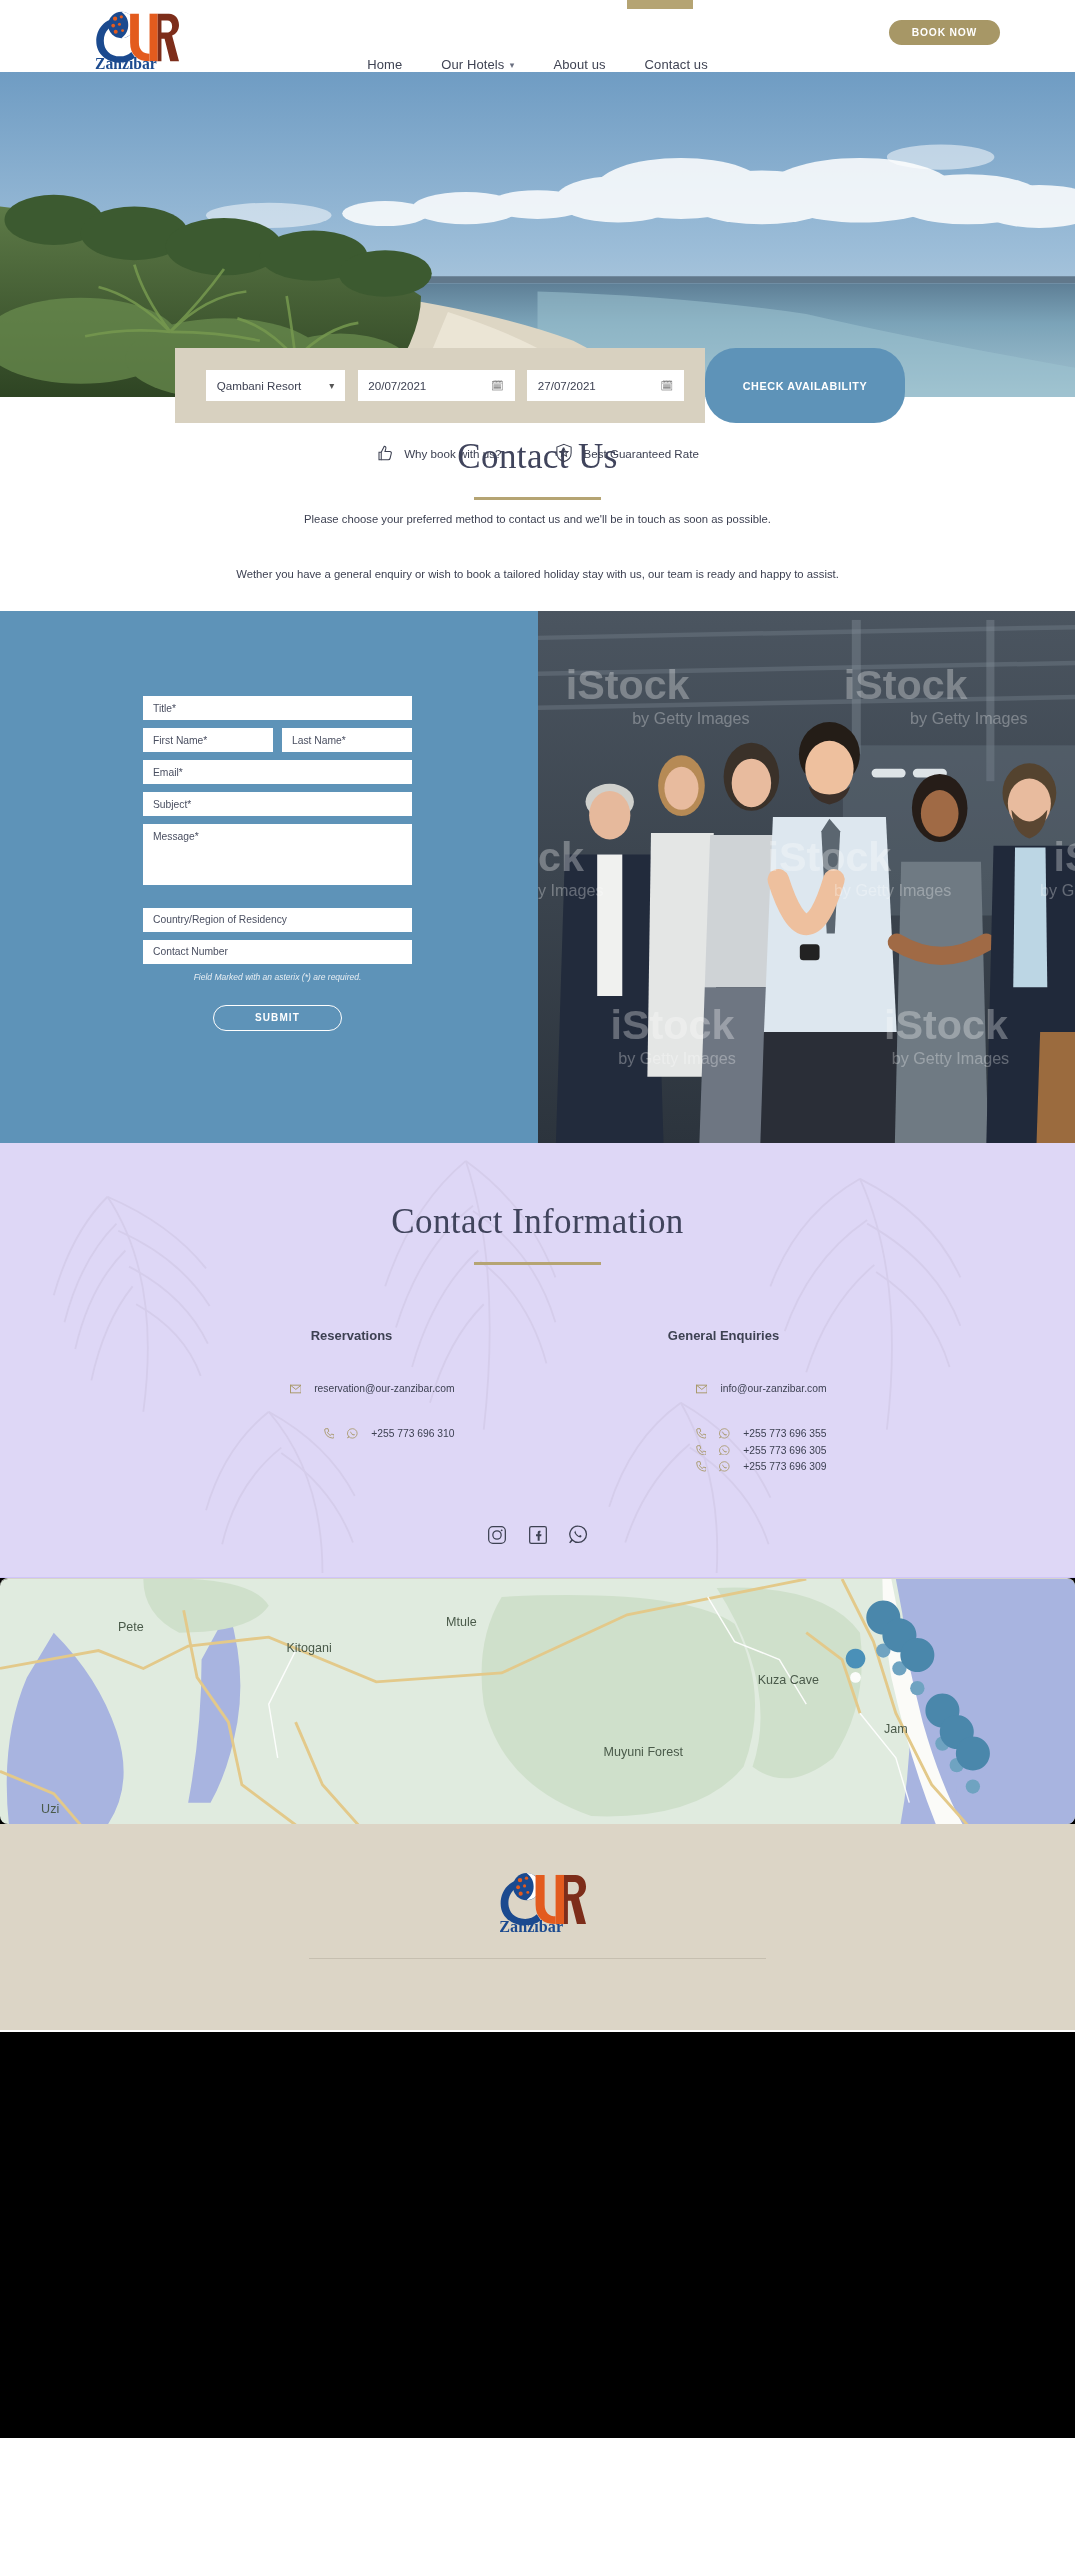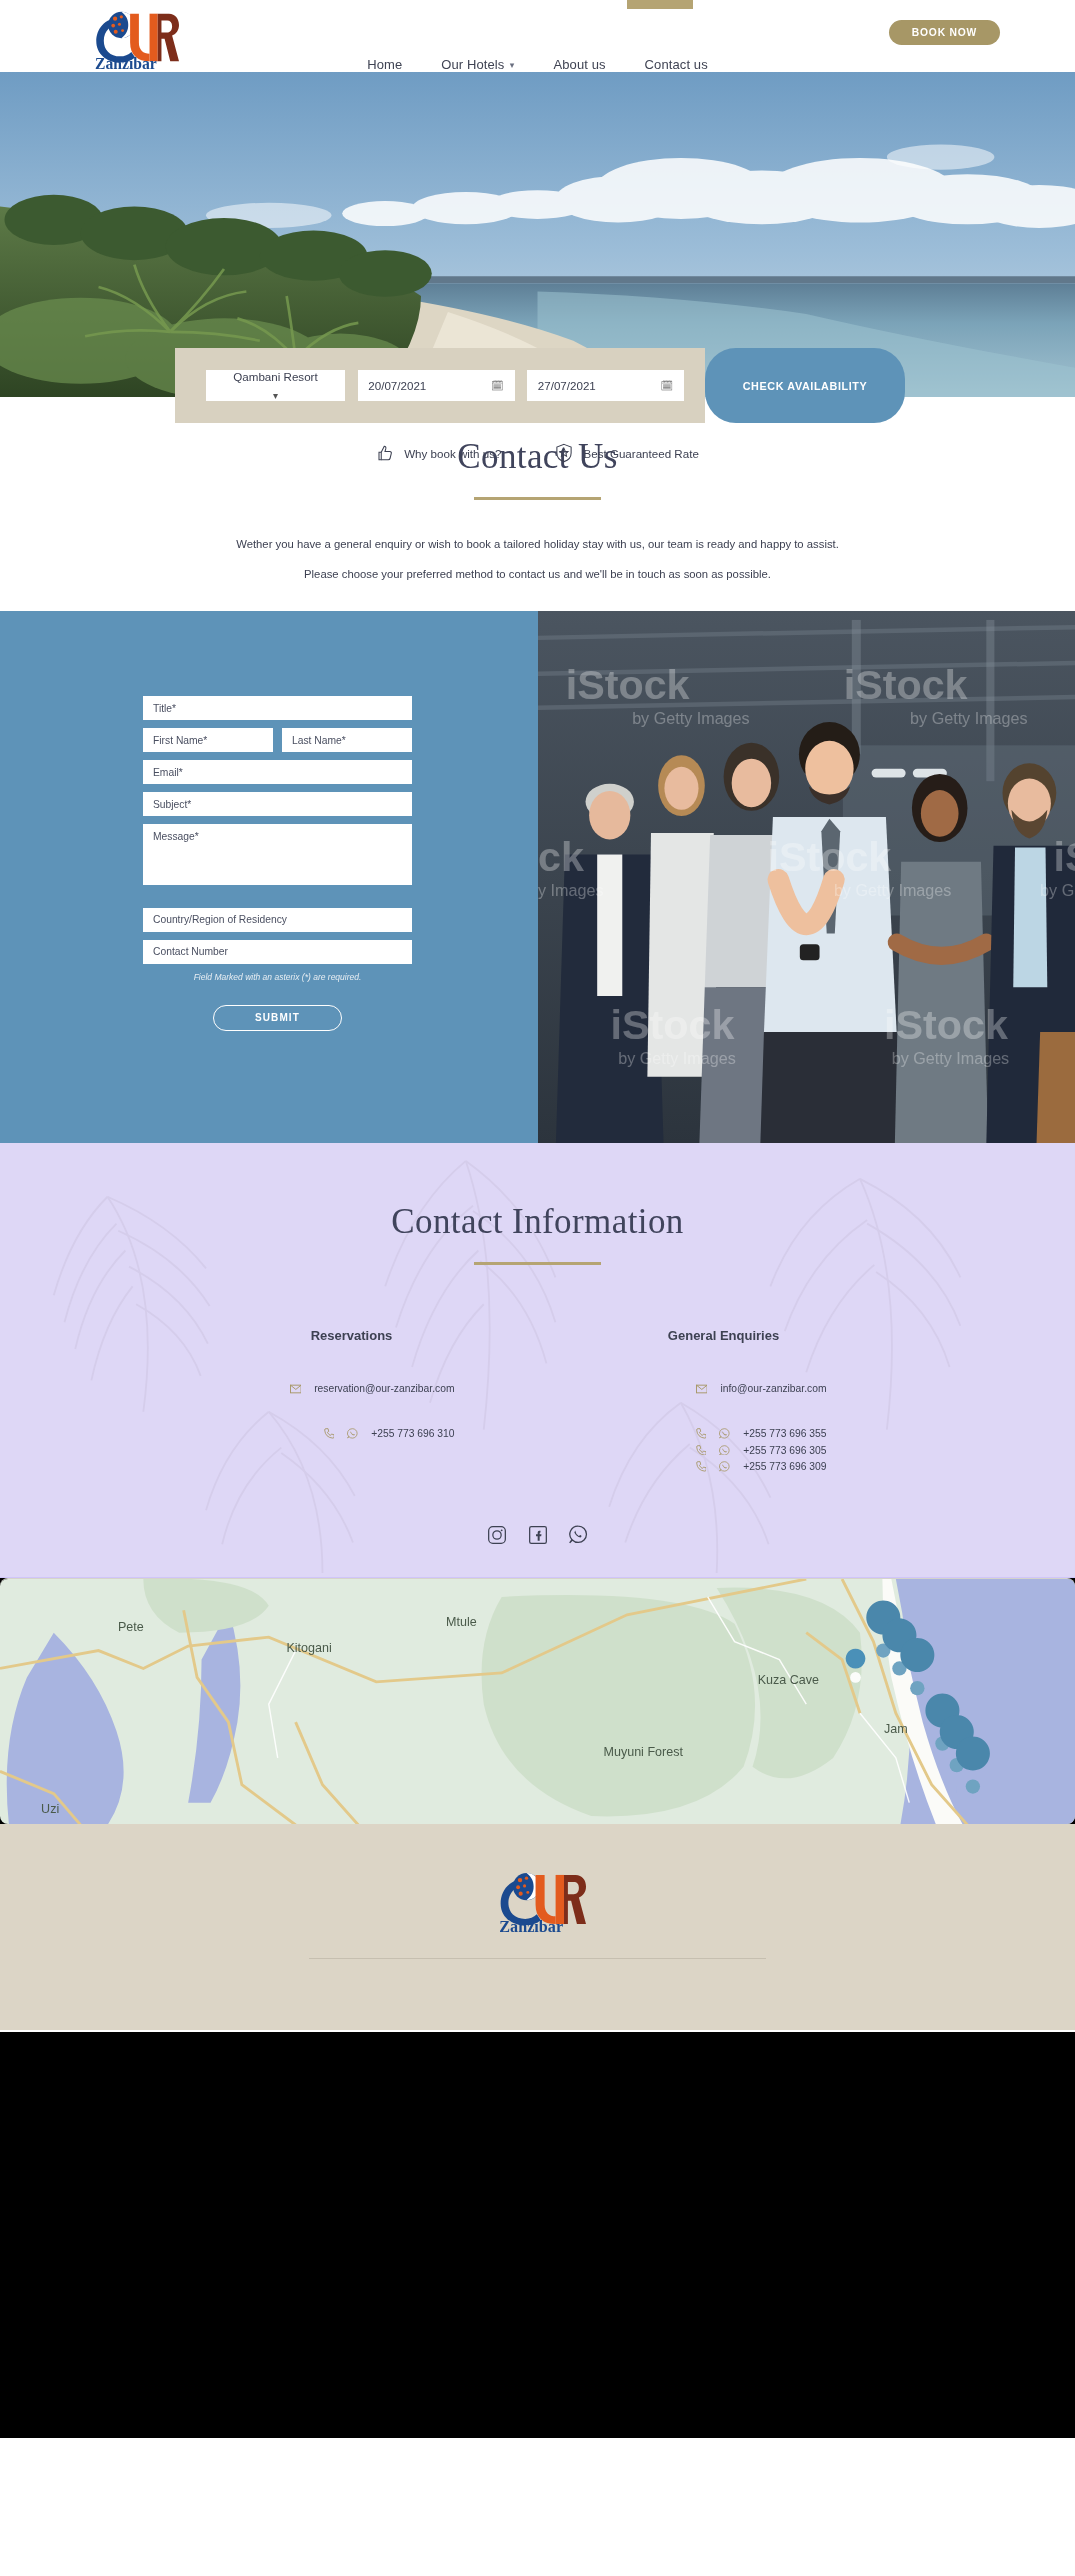--- a/index.html
+++ b/index.html
@@ -28,21 +28,21 @@
 
   
   .hero{position:relative;height:325px;width:1075px;overflow:hidden;}
   .hero-photo{position:absolute;inset:0;}
 
   
   .bookbar{position:absolute;left:175px;top:348px;width:730px;height:75px;display:flex;z-index:15;}
   .bookbar-left{flex:1;background:#d8d1c0;display:flex;align-items:center;padding-left:31px;gap:12.5px;}
   .bb-field{height:30.5px;background:#fff;display:flex;align-items:center;
             padding:0 10.8px;font-size:11.6px;color:#3d4152;position:relative;cursor:pointer;}
-  .bb-select{width:139px;justify-content:space-between;flex-direction:column;}
+  .bb-select{width:139px;justify-content:space-between;}
   .bb-date{width:157px;justify-content:space-between;}
   .bb-ic{font-size:10px;color:#555;}
   .bookbar-right{width:200px;background:#5e93b8;display:flex;align-items:center;justify-content:center;
                  color:#fff;font-size:10.8px;font-weight:bold;letter-spacing:0.6px;cursor:pointer;border-radius:31px;}
 
   
   .whyrow{position:absolute;left:0;top:435px;width:1075px;height:36px;display:flex;
           align-items:center;justify-content:center;gap:54px;z-index:15;}
   .whyitem{display:flex;align-items:center;gap:10px;font-size:11.6px;color:#3d4152;cursor:pointer;}
 
@@ -252,22 +252,22 @@
         <path d="M12 1.5 L21.5 5 L21.5 13 C21.5 19 17 23 12 24.5 C7 23 2.5 19 2.5 13 L2.5 5 Z"></path>
         <path d="M12 7 L13.6 10.6 L17.4 11 L14.6 13.6 L15.4 17.4 L12 15.5 L8.6 17.4 L9.4 13.6 L6.6 11 L10.4 10.6 Z"></path>
       </svg>
       <span>Best Guaranteed Rate</span>
     </div>
   </div>
 
   <section class="intro">
     <h1 class="sec-title">Contact Us</h1>
     <div class="rule"></div>
+    <p class="intro-p" style="margin-top:9px">Please choose your preferred method to contact us and we'll be in touch as soon as possible.</p>
     <p class="intro-p">Wether you have a general enquiry or wish to book a tailored holiday stay with us, our team is ready and happy to assist.</p>
-    <p class="intro-p" style="margin-top:9px">Please choose your preferred method to contact us and we'll be in touch as soon as possible.</p>
   </section>
 
   <section class="formsec">
     <div class="left">
       <form class="form">
         <div class="fi">Title*</div>
         <div class="frow">
           <div class="fi w-half">First Name*</div>
           <div class="fi w-half">Last Name*</div>
         </div>

